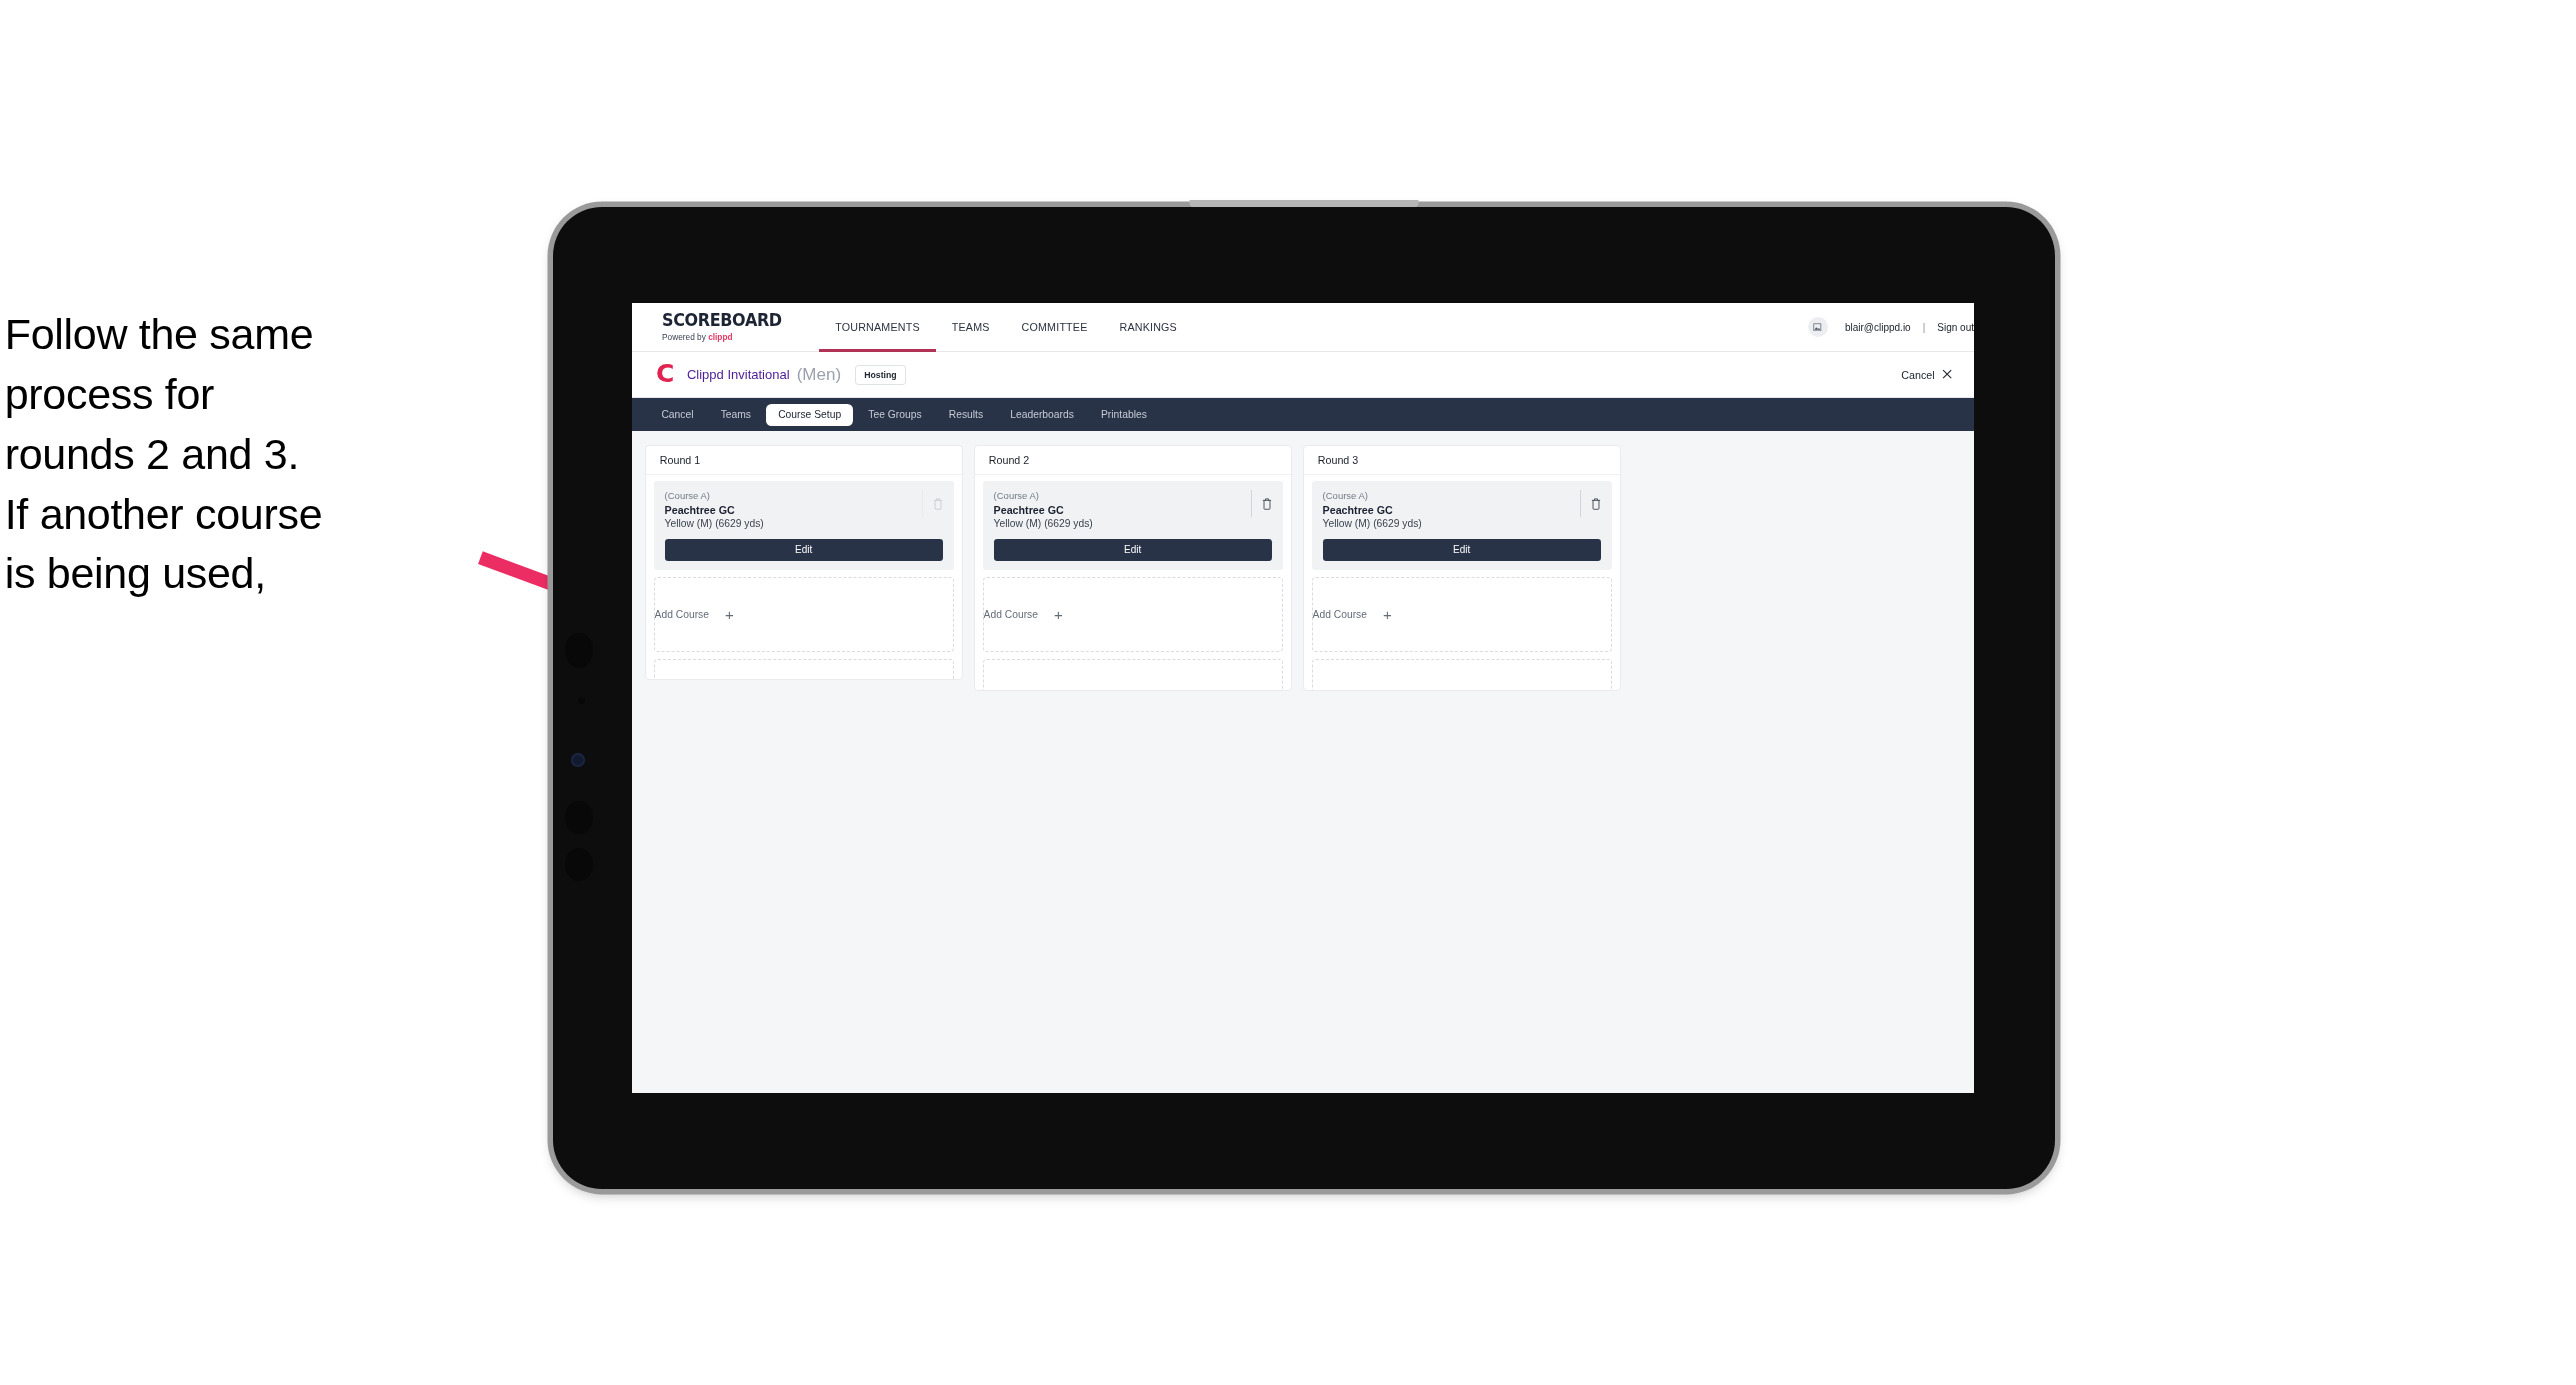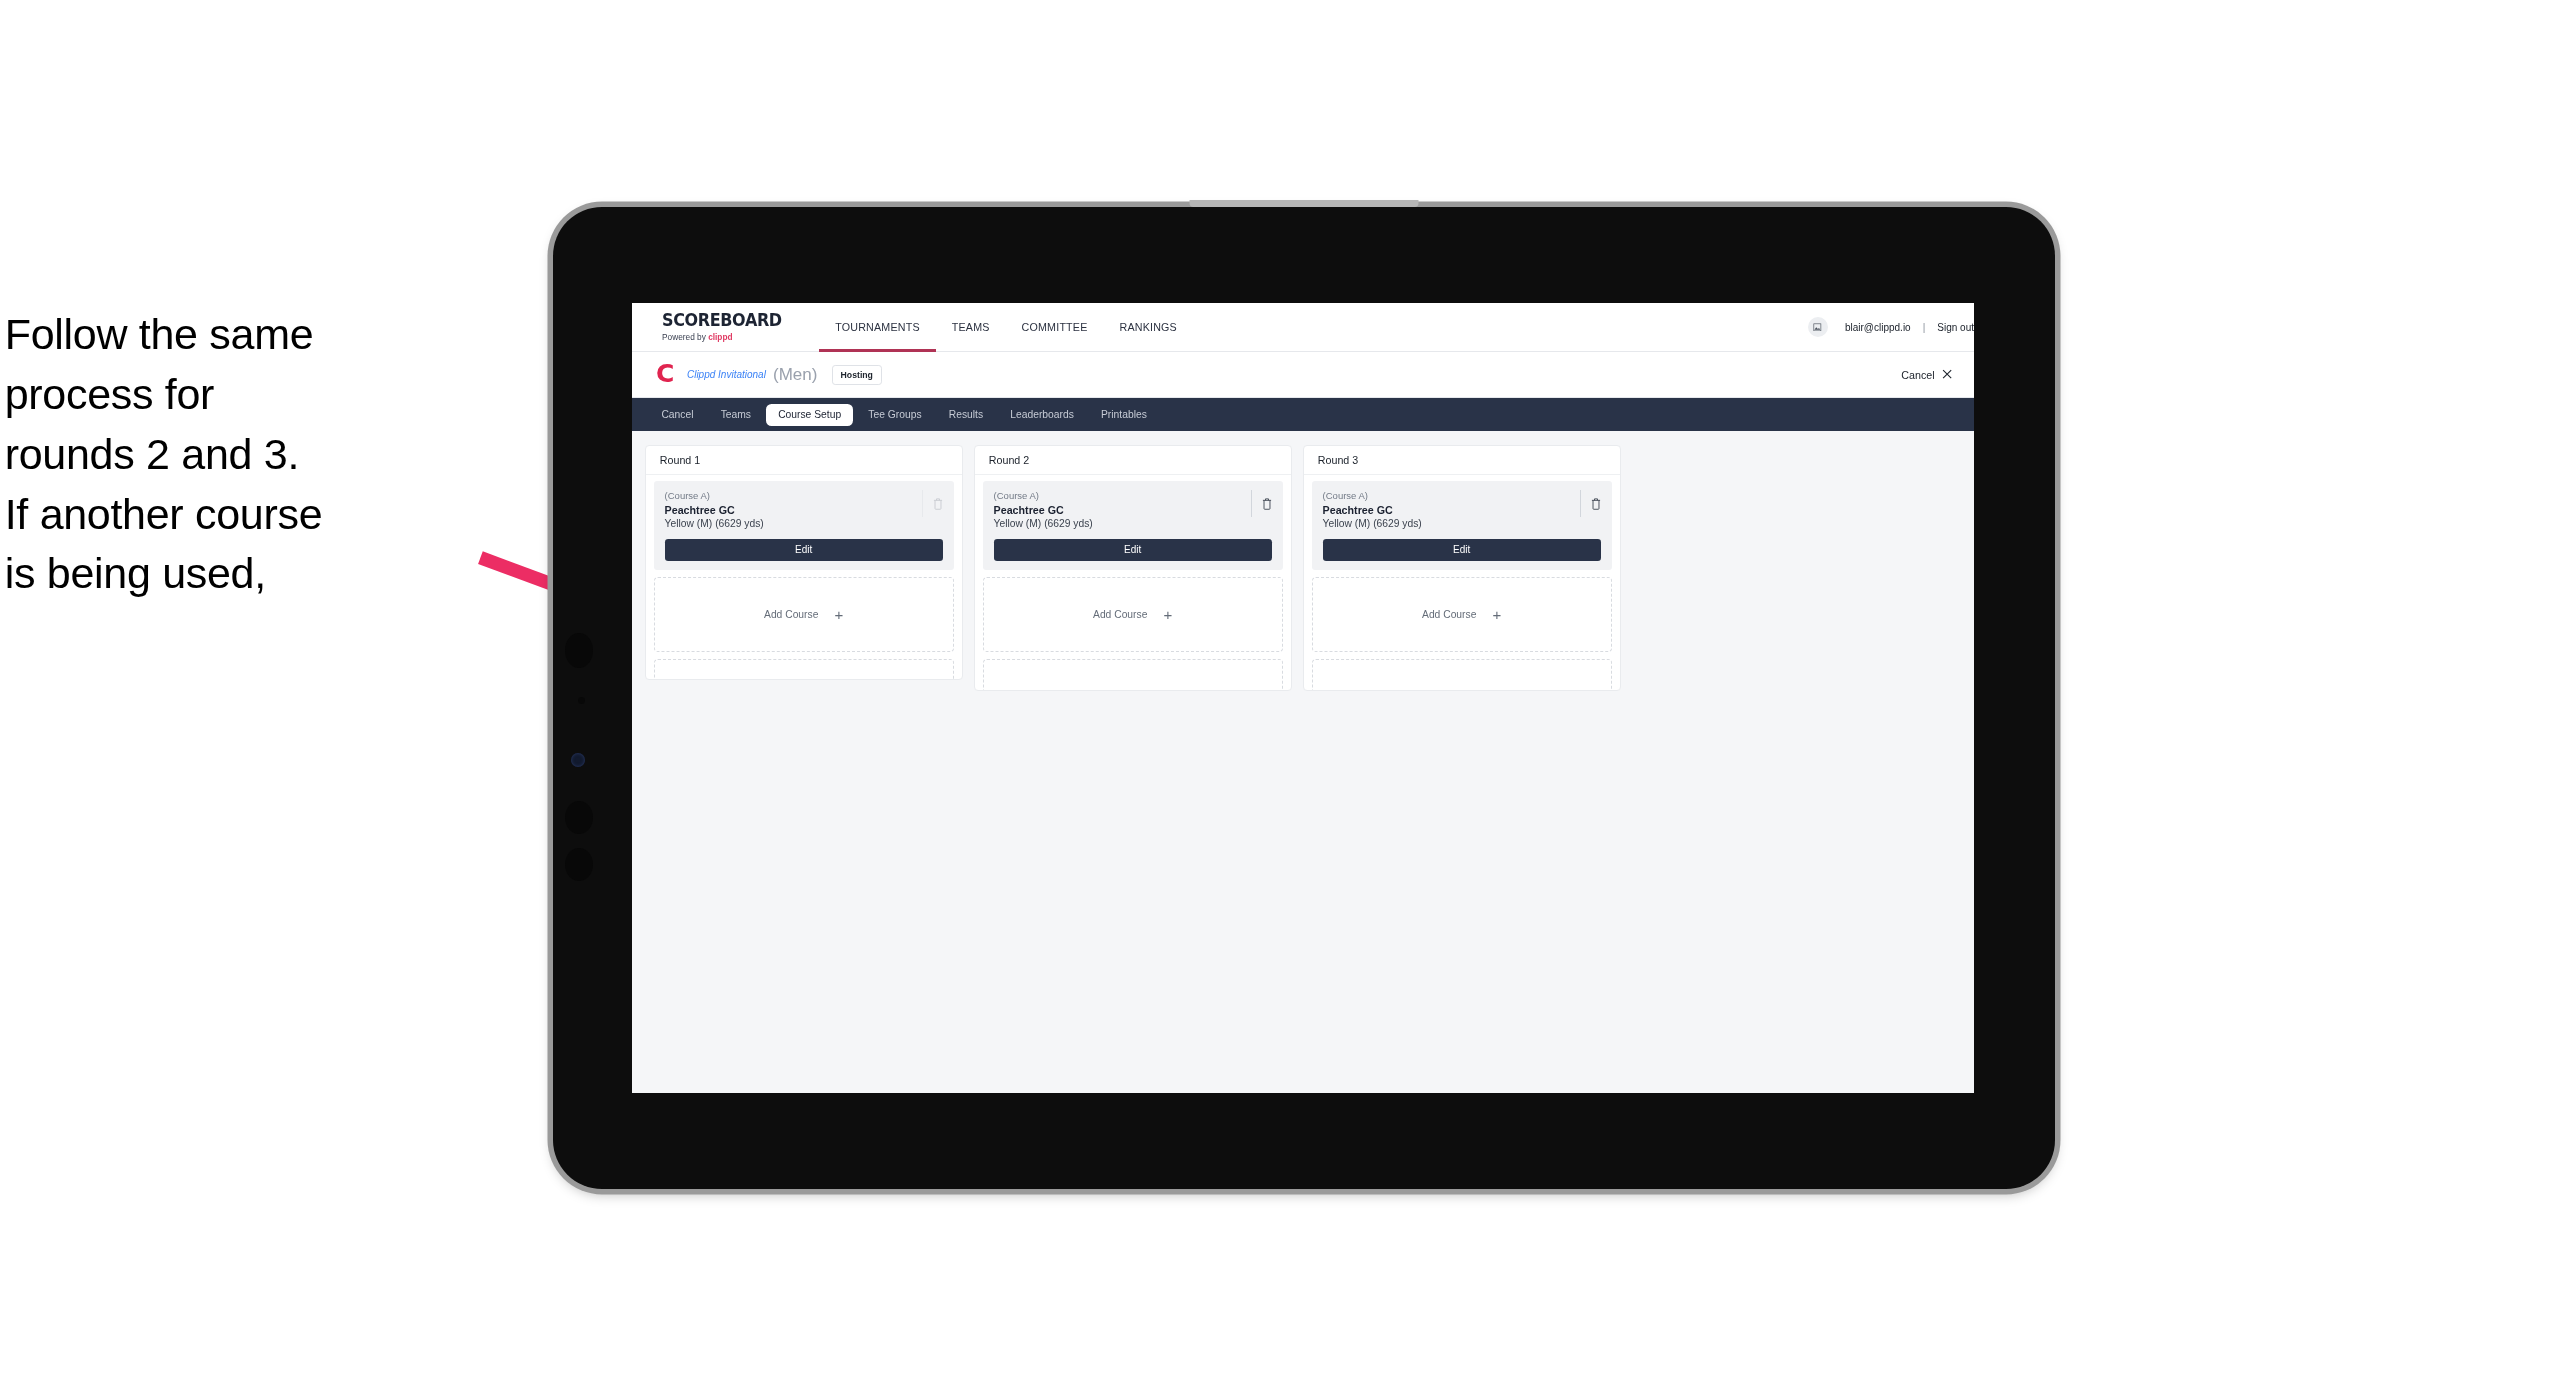--- a/index.html
+++ b/index.html
@@ -125,21 +125,21 @@
   }
   #logo-c {
     font-family: "DejaVu Sans", sans-serif;
     font-weight: 700;
     font-size: 25px;
     color: #e0244f;
     line-height: 1;
     margin-right: 12.6px;
     margin-top: -2.4px;
   }
-  #t-name { font-size: 10px; color: #3b82f6; font-style: italic; }
+  #t-name { font-size: 13px; color: #4c1d95; }
   #t-gender { font-size: 17px; color: #9aa1ad; margin-left: 7.1px; }
   #t-badge {
     margin-left: 14.2px;
     font-size: 8.7px;
     font-weight: 700;
     color: #20262f;
     border: 0.8px solid #dfe2e7;
     border-radius: 3.2px;
     padding: 4px 8px;
     background: #fff;
@@ -218,21 +218,21 @@
     display: flex; align-items: center; justify-content: center;
     font-size: 10px;
     cursor: pointer;
   }
 
   .add-slot {
     border: 0.8px dashed #d8dbe0;
     border-radius: 4px;
     height: 75px;
     margin-top: 7.1px;
-    display: flex; align-items: center; justify-content: center;
+    display: flex; align-items: center; 
     gap: 16px;
     cursor: pointer;
     background: #ffffff;
   }
   .add-slot .lbl { font-size: 10.3px; color: #646c78; }
   .add-slot .plus { font-size: 15px; color: #646c78; line-height: 1; font-weight: 300; }
   .add-slot.dim .lbl, .add-slot.dim .plus { color: #d4d7dc; }
 </style>
 </head>
 <body>

